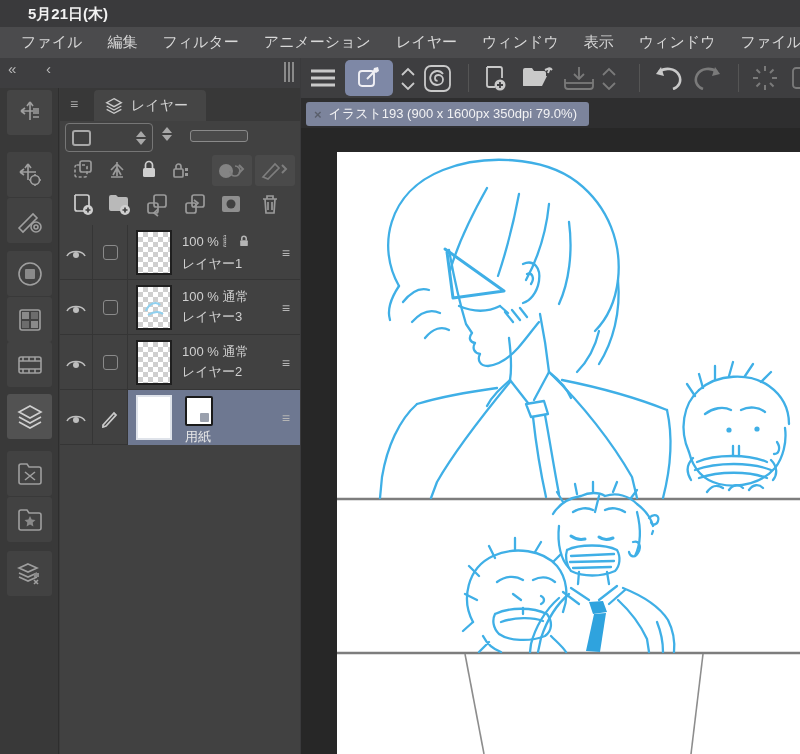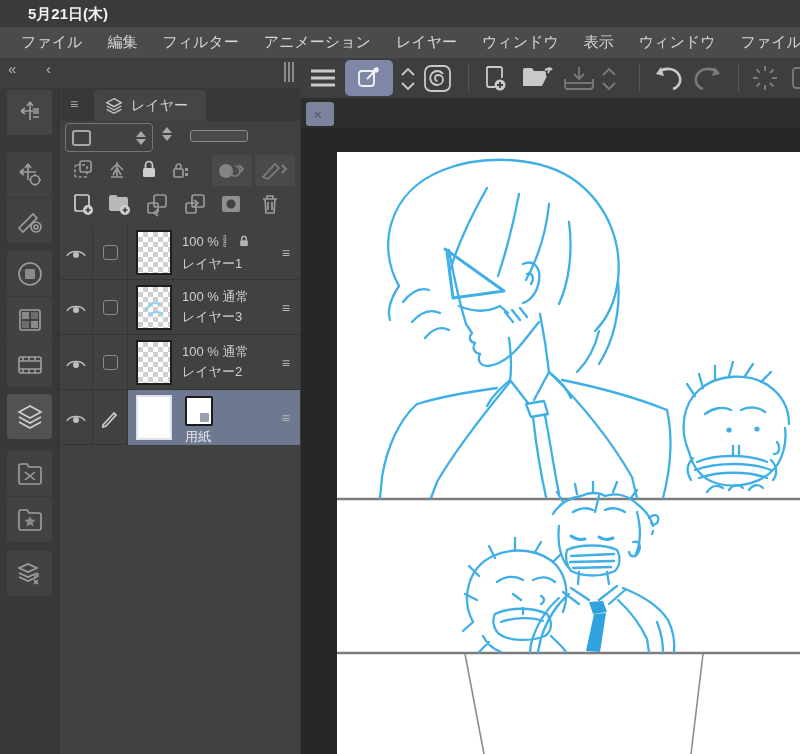--- a/index.html
+++ b/index.html
@@ -508,20 +508,21 @@
       <span class="tb dim" style="left:490px;top:8px;">
         <svg width="14" height="24" viewBox="0 0 14 24">
             <rect x="2" y="2" width="20" height="20" rx="3"></rect>
           </svg>
         </span>
     </div>
 
     <div id="tabbar">
       <div id="doc-tab">
         <span class="close">×</span>
+        <span>イラスト193 (900 x 1600px 350dpi 79.0%)</span>
       </div>
     </div>
 
     <div id="canvas-white">
       <svg id="sketch" width="463" height="602" viewBox="0 0 463 602">
 
         <line class="frame-line" x1="0" y1="347" x2="463" y2="347"></line>
         <line class="frame-line" x1="0" y1="501" x2="463" y2="501"></line>
         <line class="thin-line" x1="128" y1="502" x2="147" y2="602"></line>
         <line class="thin-line" x1="366" y1="502" x2="354" y2="602"></line>

